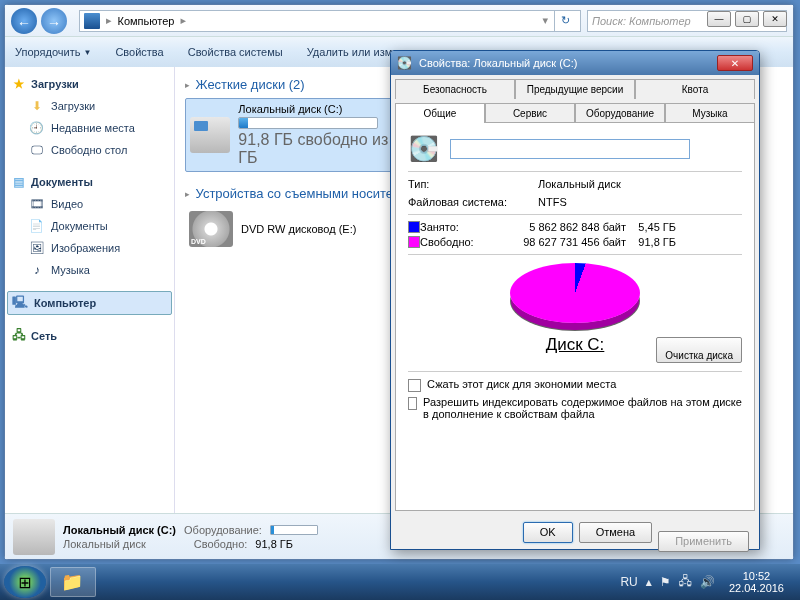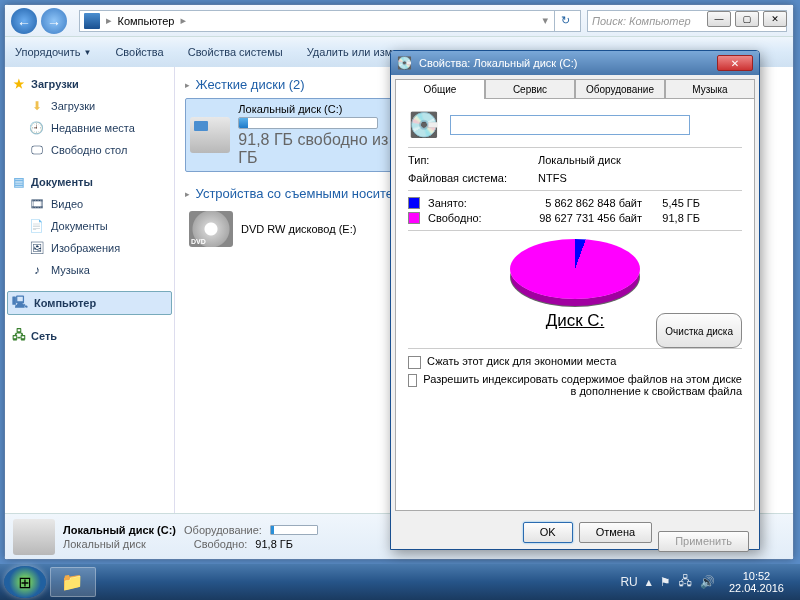--- a/index.html
+++ b/index.html
@@ -58,32 +58,32 @@
 .dlg-title { height: 24px; background: linear-gradient(#7aa8d8,#4a78ac); color: #fff; display: flex; align-items: center; padding: 0 6px; gap: 6px; border-radius: 3px 3px 0 0; }
 .dlg-close { margin-left: auto; width: 36px; height: 16px; background: linear-gradient(#e88,#c33); border: 1px solid #922; border-radius: 2px; color: #fff; display: flex; align-items: center; justify-content: center; font-size: 10px; cursor: pointer; }
 .tabs-row { display: flex; margin: 4px 4px 0; }
 .tab { flex: 1; height: 20px; background: #f0f0f0; border: 1px solid #aaa; border-bottom: none; display: flex; align-items: center; justify-content: center; font-size: 10px; cursor: pointer; }
 .tab.active { background: #fff; position: relative; z-index: 2; }
 .tab-body { flex: 1; background: #fff; border: 1px solid #aaa; margin: 0 4px 4px; padding: 10px 12px; overflow: hidden; position:relative; z-index:1; margin-top:-1px;}
 .row { display: flex; align-items: center; gap: 10px; margin-bottom: 6px; }
 .label-col { width: 120px; color: #000; }
 .input { width: 240px; height: 20px; border: 1px solid #7aa8d8; padding: 0 4px; }
 .hr { border: none; border-top: 1px solid #ccc; margin: 6px 0; }
-.space-row { display: flex; align-items: center; gap: 8px; font-size: 11px; margin: 3px 0; }
+.space-row { display: flex; align-items: center; font-size: 11px; margin: 3px 0; }
 .swatch { width: 12px; height: 12px; border: 1px solid #888; }
 .sw-used { background: #0000ff; }
 .sw-free { background: #ff00ff; }
 .space-label { width: 76px; }
 .space-bytes { width: 130px; text-align: right; }
 .space-gb { width: 50px; text-align: right; }
 .pie-wrap { margin: 8px auto 4px; position:relative; display:flex; justify-content:center; }
 .pie { width: 130px; height: 60px; border-radius: 50%; background: conic-gradient(#0000ff 0 20deg, #ff00ff 20deg 360deg); box-shadow: 0 8px 0 -1px #a000a0, 0 8px 0 0 #666; transform: scaleY(1); }
 .pie-label { text-align: center; margin-top: 12px; font-size: 17px; text-decoration: underline; }
-.cleanup { float: right; margin-top: -18px; height: 35px; padding: 12px 8px; border: 1px solid #888; background: linear-gradient(#fdfdfd,#e4e4e4); border-radius: 9px; cursor: pointer; font-size: 10px; }
-.chk-row { display: flex; align-items: flex-start; gap: 6px; margin: 4px 0; font-size: 11px; text-align: right; }
+.cleanup { float: right; margin-top: -18px; height: 26px; padding: 12px 8px; border: 1px solid #888; background: linear-gradient(#fdfdfd,#e4e4e4); border-radius: 2px; cursor: pointer; font-size: 10px; }
+.chk-row { display: flex; align-items: flex-start; gap: 6px; margin: 4px 0; font-size: 11px; }
 .chk { width: 13px; height: 13px; border: 1px solid #888; background: #fff; margin-top: 1px; }
 .dlg-buttons { height: 34px; display: flex; align-items: center; justify-content: flex-end; gap: 6px; padding: 0 10px; background: #f0f0f0; }
 .btn { height: 21px; padding: 0 16px; border: 1px solid #888; background: linear-gradient(#fdfdfd,#e4e4e4); border-radius: 2px; cursor: pointer; font-size: 11px; }
 .btn.default { border: 1px solid #2a6bb0; box-shadow: 0 0 2px #5ab0eb; }
 .btn.disabled { color: #999; margin-top: 18px; }
 
 
 .taskbar { position: absolute; left: 0; bottom: 0; width: 800px; height: 36px; background: linear-gradient(#4a7aad,#265488,#1a3a60); display: flex; align-items: center; padding: 0 4px; }
 .start { width: 42px; height: 32px; border-radius: 50%; background: radial-gradient(circle, #6fc864 18%, #2060a0 60%); display: flex; align-items: center; justify-content: center; font-size: 16px; cursor: pointer; box-shadow: 0 0 6px rgba(255,255,255,.4); }
 .task-item { width: 46px; height: 30px; margin-left: 4px; background: rgba(255,255,255,.18); border: 1px solid rgba(255,255,255,.3); border-radius: 2px; display: flex; align-items: center; justify-content: center; cursor: pointer; }
@@ -218,20 +218,25 @@
   </div>
 </div>
 
 <div class="dialog">
   <div class="dlg-title">
     <span class="ico">💽</span>
     <span>Свойства: Локальный диск (C:)</span>
     <div class="dlg-close">✕</div>
   </div>
   <div class="tabs-row">
+    <div class="tab">Безопасность</div>
+    <div class="tab">Предыдущие версии</div>
+    <div class="tab">Квота</div>
+  </div>
+  <div class="tabs-row">
     <div class="tab active">Общие</div>
     <div class="tab">Сервис</div>
     <div class="tab">Оборудование</div>
     <div class="tab">Музыка</div>
   </div>
   <div class="tab-body">
     <div class="row">
       <span class="ico" style="width:32px;height:32px;font-size:24px">💽</span>
       <input class="input" value="" style="">
     </div>

